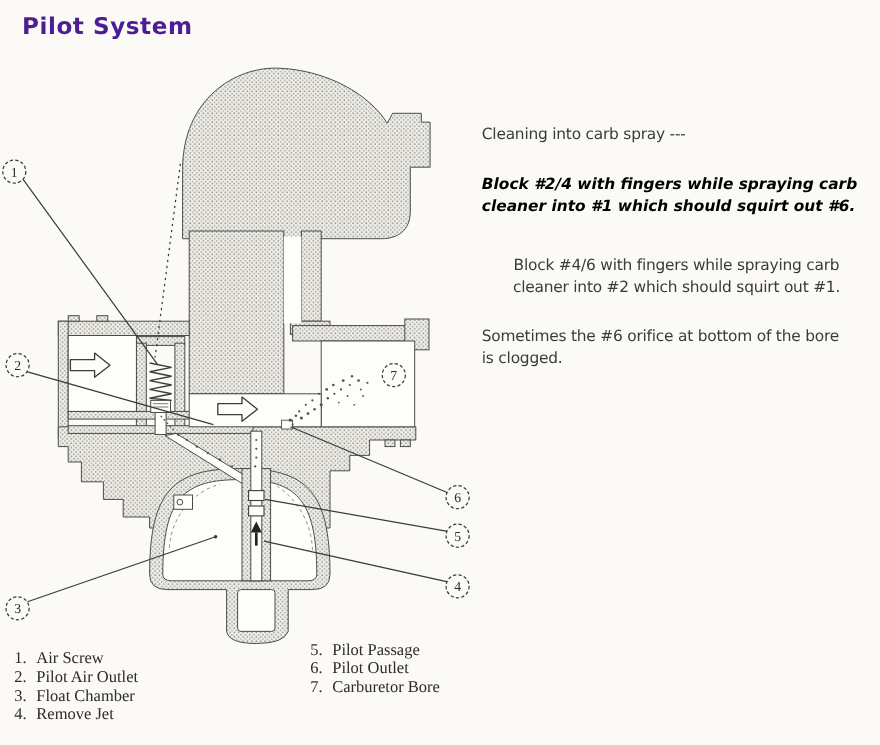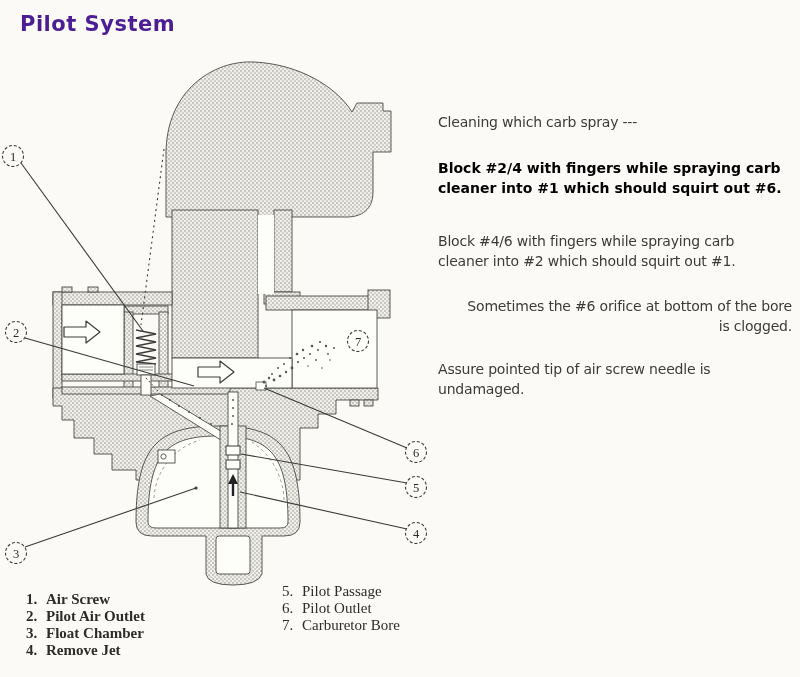--- a/index.html
+++ b/index.html
@@ -15,30 +15,30 @@
   }
   .diagram-wrap{position:absolute;left:0;top:50px;width:440px;height:580px;}
   .instructions{
     position:absolute;left:438px;top:112px;width:354px;
     font-size:14px;line-height:20px;color:#3b3b3b;letter-spacing:-0.2px;
   }
   .instructions p{margin:0;white-space:pre-line;}
   .instructions p.p1{margin-bottom:26px;}
   .instructions p.p2{margin-bottom:22px;}
   .instructions p.p3{margin-bottom:22px;}
-  .instructions p.p4{margin-bottom:33px;font-weight:bold;color:#000;letter-spacing:0;}
-  .instructions p.p5{margin-bottom:25px;}
+  .instructions p.p4{margin-bottom:33px;font-weight:bold;color:#000;letter-spacing:0;font-style:italic;}
+  .instructions p.p5{margin-bottom:25px;text-align:center;}
   .instructions p.p6{margin-bottom:23px;}
   .instructions p.p7{margin-bottom:22px;}
-  .instructions p.p8{margin-bottom:23px;text-align:right;}
+  .instructions p.p8{margin-bottom:23px;}
   .legend-col{
     position:absolute;font-family:"Liberation Serif",serif;
     font-size:15px;line-height:17px;color:#2e2c2a;
   }
-  .legend-col.col1{left:26px;top:591px;font-weight:bold;}
+  .legend-col.col1{left:13px;top:591px;}
   .legend-col.col2{left:282px;top:583px;}
   .legend-item{white-space:nowrap;}
   .legend-item .num{display:inline-block;min-width:20px;}
   svg text.co{
     font-family:"Liberation Serif",serif;font-size:12.5px;fill:#2b2b2b;
     text-anchor:middle;
   }
 </style>
 </head>
 <body>
@@ -208,29 +208,27 @@
     </g>
     <g>
       <circle cx="358" cy="291" r="10.5" fill="none" stroke="#3a3a38" stroke-width="1.1" stroke-dasharray="3,2"></circle>
       <text class="co" x="358" y="295.5">7</text>
     </g>
   </g>
 </svg>
 </div>
 
 <div class="instructions">
-  <p class="p1">Cleaning which carb spray ---</p>
+  <p class="p1">Cleaning into carb spray ---</p>
   <p class="p4">Block #2/4 with fingers while spraying carb
 cleaner into #1 which should squirt out #6.</p>
   <p class="p5">Block #4/6 with fingers while spraying carb
 cleaner into #2 which should squirt out #1.</p>
   <p class="p8">Sometimes the #6 orifice at bottom of the bore
 is clogged.</p>
-  <p class="p9">Assure pointed tip of air screw needle is
-undamaged.</p>
 </div>
 
 <div class="legend-col col1">
   <div class="legend-item">
     <span class="num">1.</span><span>Air Screw</span>
   </div>
   <div class="legend-item">
     <span class="num">2.</span><span>Pilot Air Outlet</span>
   </div>
   <div class="legend-item">

